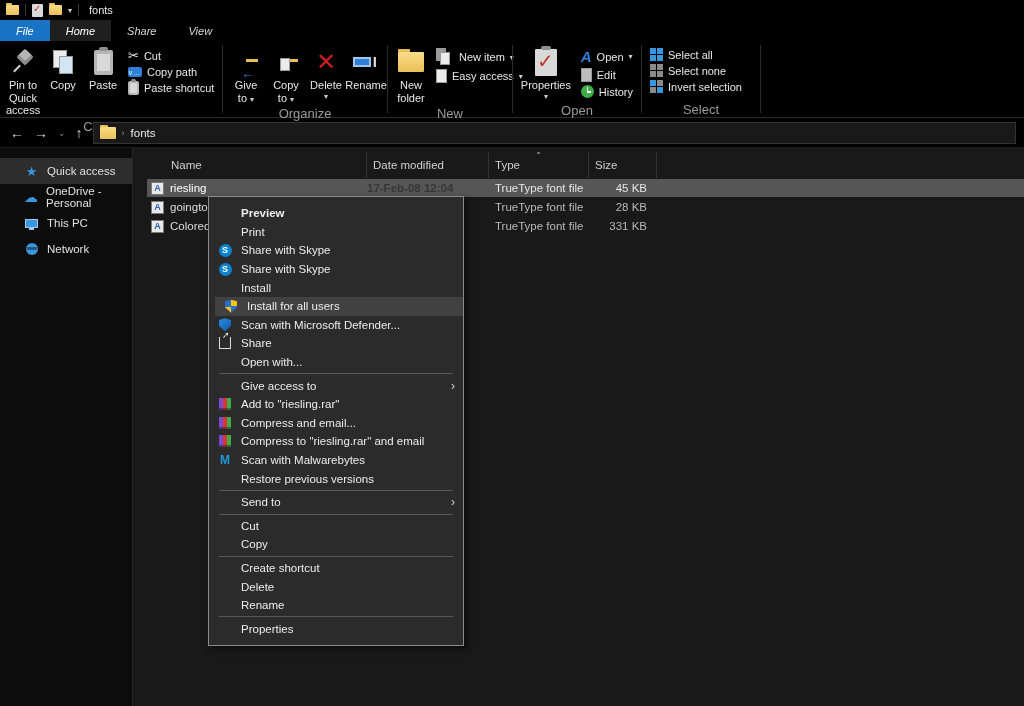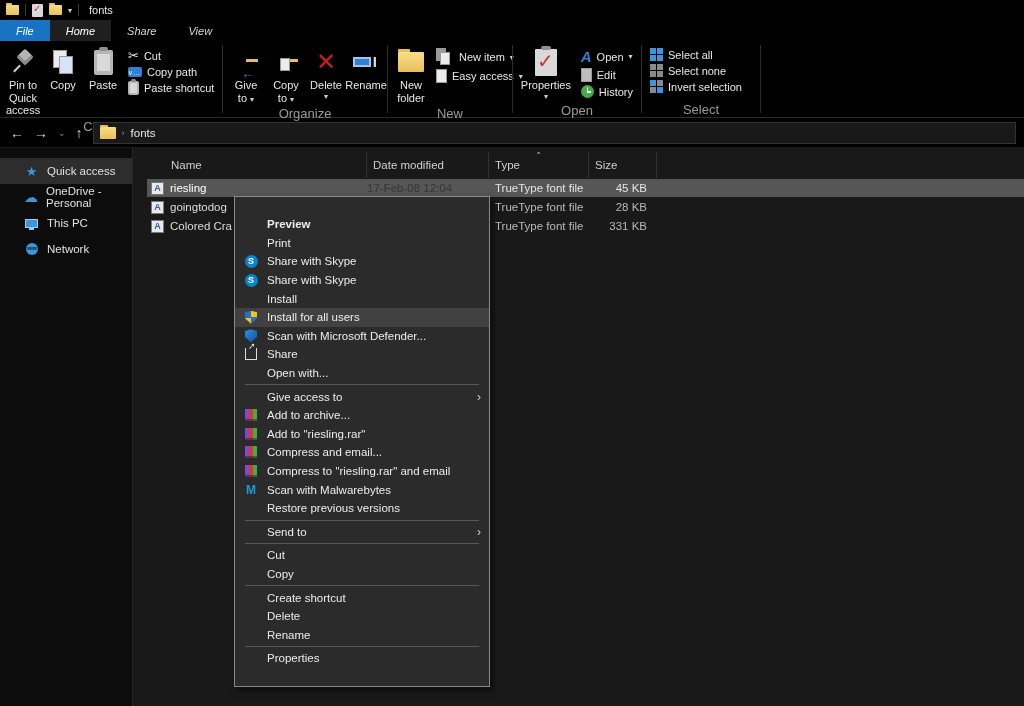--- a/index.html
+++ b/index.html
@@ -113,31 +113,31 @@
   .filepanel { flex:1; background:#191919; padding:4px 0 0 14px; position:relative; }
   .fgrid { display:grid; grid-template-columns:220px 122px 100px 68px; }
   .fheader { height:26px; align-items:center; font-size:11.5px; color:#cfcfcf; }
   .fheader .hcell { position:relative; height:100%; display:flex; align-items:center; padding-left:6px; border-right:1px solid #333; cursor:default; }
   .fheader .hcell:first-child { padding-left:24px; }
   .sort-caret { position:absolute; top:-1px; left:50%; transform:translateX(-50%); font-size:8px; color:#bdbdbd; }
   .frow { height:18px; align-items:center; font-size:11.5px; color:#dcdcdc; margin-top:1px; cursor:default; }
   .frow.selected { background:#565656; color:#fff; }
   .frow .fname { display:flex; align-items:center; gap:6px; padding-left:4px; overflow:hidden; white-space:nowrap; }
   .frow .fdate { color:#b9b9b9; }
-  .frow.selected .fdate { color:#363636; }
+  .frow.selected .fdate { color:#363636;font-weight:bold; }
   .frow .ftype { color:#b9b9b9; padding-left:6px; }
   .frow.selected .ftype { color:#e6e6e6; }
   .frow .fsize { text-align:right; padding-right:10px; color:#b9b9b9; }
   .frow.selected .fsize { color:#e6e6e6; }
   .font-ic { width:13px; height:13px; background:#e9e9e9; border:1px solid #7a7a7a; color:#2f5fb0; font-size:9px; font-weight:bold; display:flex; align-items:center; justify-content:center; flex:none; }
 
   
-  .ctxmenu { position:absolute; left:234px; top:196px; width:256px; background:#2b2b2b; border:1px solid #8a8a8a; box-shadow:3px 3px 6px rgba(0,0,0,.55); padding:18px 0; z-index:10; }
+  .ctxmenu { position:absolute; left:208px; top:196px; width:256px; background:#2b2b2b; border:1px solid #8a8a8a; box-shadow:3px 3px 6px rgba(0,0,0,.55); padding:7px 0; z-index:10; }
   .mi { height:18.6px; display:flex; align-items:center; font-size:11.5px; color:#ececec; padding:0 8px 0 8px; cursor:default; }
-  .mi.highlighted { background:#414141; }
+  .mi.highlighted { background:#414141;margin-left:6px; }
   .mi.bold .mi-label { font-weight:bold; }
   .mi-icon { width:16px; height:14px; margin-right:8px; flex:none; display:flex; align-items:center; justify-content:center; font-size:10px; }
   .mi-label { flex:1; white-space:nowrap; overflow:hidden; }
   .mi-sub { color:#cfcfcf; font-size:12px; margin-left:6px; }
   .msep { height:1px; background:#575757; margin:2px 10px; }
 
   .ic-skype { background:#0a84d0; border-radius:50%; width:13px; height:13px; color:#fff; font-weight:bold; font-size:9px; display:flex; align-items:center; justify-content:center; }
   .ic-uac { width:12px; height:13px; clip-path:polygon(50% 0,100% 12%,100% 58%,50% 100%,0 58%,0 12%); background:conic-gradient(#f5c518 0 25%, #2a6fd0 0 50%, #f5c518 0 75%, #2a6fd0 0 100%); }
   .ic-defender { width:12px; height:13px; clip-path:polygon(50% 0,100% 12%,100% 58%,50% 100%,0 58%,0 12%); background:linear-gradient(135deg,#2f8ce0,#0c59a4); }
   .ic-share { width:12px; height:12px; border:1.5px solid #dcdcdc; border-top:none; position:relative; }
@@ -503,27 +503,20 @@
       <span class="mi-label">Open with...</span>
 
     </div>
   <div class="msep"></div>
     <div class="mi">
       <span class="mi-icon"></span>
       <span class="mi-label">Give access to</span>
       <span class="mi-sub">›</span>
     </div>
 
-    <div class="mi">
-      <span class="mi-icon">
-        <span class="ic-winrar"></span>
-      </span>
-      <span class="mi-label">Add to archive...</span>
-
-    </div>
 
     <div class="mi">
       <span class="mi-icon">
         <span class="ic-winrar"></span>
       </span>
       <span class="mi-label">Add to "riesling.rar"</span>
 
     </div>
 
     <div class="mi">

